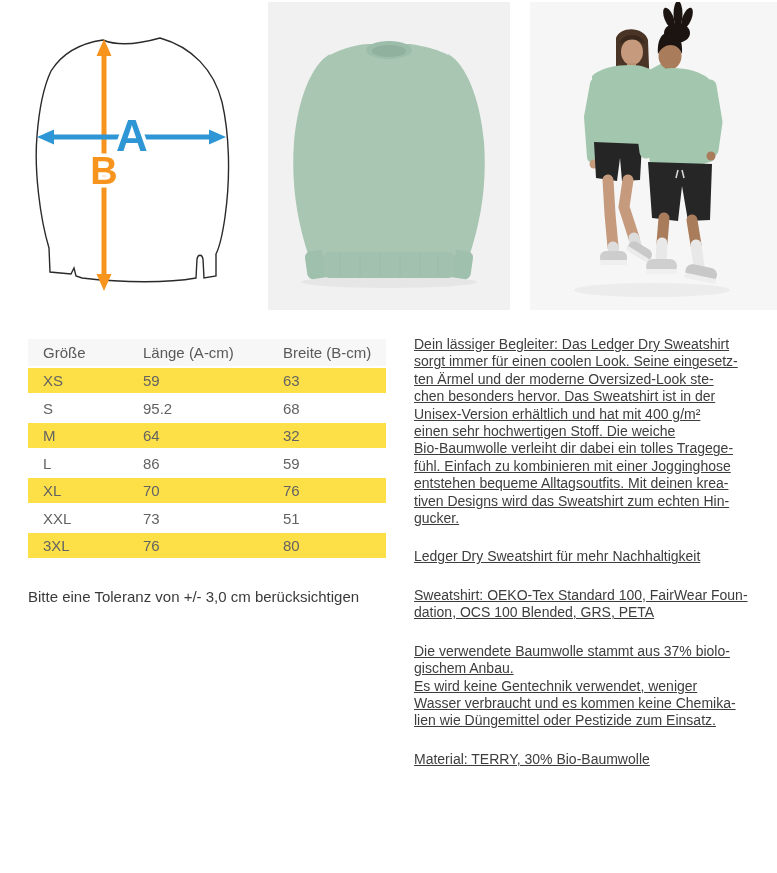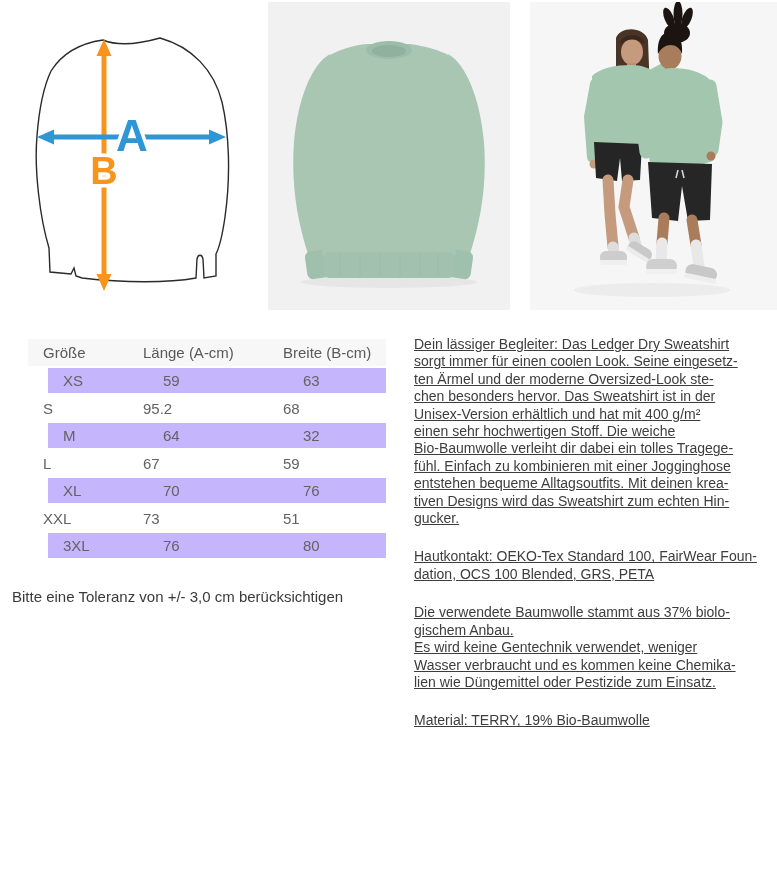--- a/index.html
+++ b/index.html
@@ -11,24 +11,24 @@
   .diagram{position:absolute;left:20px;top:10px;width:230px;height:300px;}
   .photo-flat{position:absolute;left:268px;top:2px;width:242px;height:308px;}
   .photo-models{position:absolute;left:530px;top:2px;width:247px;height:308px;}
 
   
   .size-guide{position:absolute;left:28px;top:339px;width:358px;
               font-size:15px;color:#636363;}
   .t-row{display:flex;align-items:center;height:25px;margin-bottom:2.5px;
          padding-left:15px;box-sizing:border-box;}
   .t-head{height:27px;margin-bottom:2px;background:#f7f7f7;color:#595959;}
-  .stripe{background:#c4b5fd;margin-left:20px;}
+  .stripe{background:#fde047;}
   .c1{width:100px;} .c2{width:140px;} .c3{flex:1;}
 
-  .tolerance{position:absolute;left:12px;top:588px;font-size:15px;color:#3a3a3a;}
+  .tolerance{position:absolute;left:28px;top:588px;font-size:15px;color:#3a3a3a;}
 
   
   .description{position:absolute;left:414px;top:336px;width:363px;
                font-size:14px;line-height:17.4px;color:#3d3d3d;}
   .description p{margin:0 0 21px 0;white-space:pre;text-decoration:underline;}
 </style>
 </head>
 <body>
 
 <div class="canvas">
@@ -160,21 +160,21 @@
       <div class="c2">95.2</div>
       <div class="c3">68</div>
     </div>
     <div class="t-row stripe">
       <div class="c1">M</div>
       <div class="c2">64</div>
       <div class="c3">32</div>
     </div>
     <div class="t-row">
       <div class="c1">L</div>
-      <div class="c2">67</div>
+      <div class="c2">86</div>
       <div class="c3">59</div>
     </div>
     <div class="t-row stripe">
       <div class="c1">XL</div>
       <div class="c2">70</div>
       <div class="c3">76</div>
     </div>
     <div class="t-row">
       <div class="c1">XXL</div>
       <div class="c2">73</div>
@@ -194,23 +194,24 @@
 sorgt immer für einen coolen Look. Seine eingesetz-
 ten Ärmel und der moderne Oversized-Look ste-
 chen besonders hervor. Das Sweatshirt ist in der
 Unisex-Version erhältlich und hat mit 400 g/m²
 einen sehr hochwertigen Stoff. Die weiche
 Bio-Baumwolle verleiht dir dabei ein tolles Tragege-
 fühl. Einfach zu kombinieren mit einer Jogginghose
 entstehen bequeme Alltagsoutfits. Mit deinen krea-
 tiven Designs wird das Sweatshirt zum echten Hin-
 gucker.</p>
-    <p>Hautkontakt: OEKO-Tex Standard 100, FairWear Foun-
+    <p>Ledger Dry Sweatshirt für mehr Nachhaltigkeit</p>
+    <p>Sweatshirt: OEKO-Tex Standard 100, FairWear Foun-
 dation, OCS 100 Blended, GRS, PETA</p>
     <p>Die verwendete Baumwolle stammt aus 37% biolo-
 gischem Anbau.
 Es wird keine Gentechnik verwendet, weniger
 Wasser verbraucht und es kommen keine Chemika-
 lien wie Düngemittel oder Pestizide zum Einsatz.</p>
-    <p>Material: TERRY, 19% Bio-Baumwolle</p>
+    <p>Material: TERRY, 30% Bio-Baumwolle</p>
   </div>
 
 </div>
 
 </body></html>

